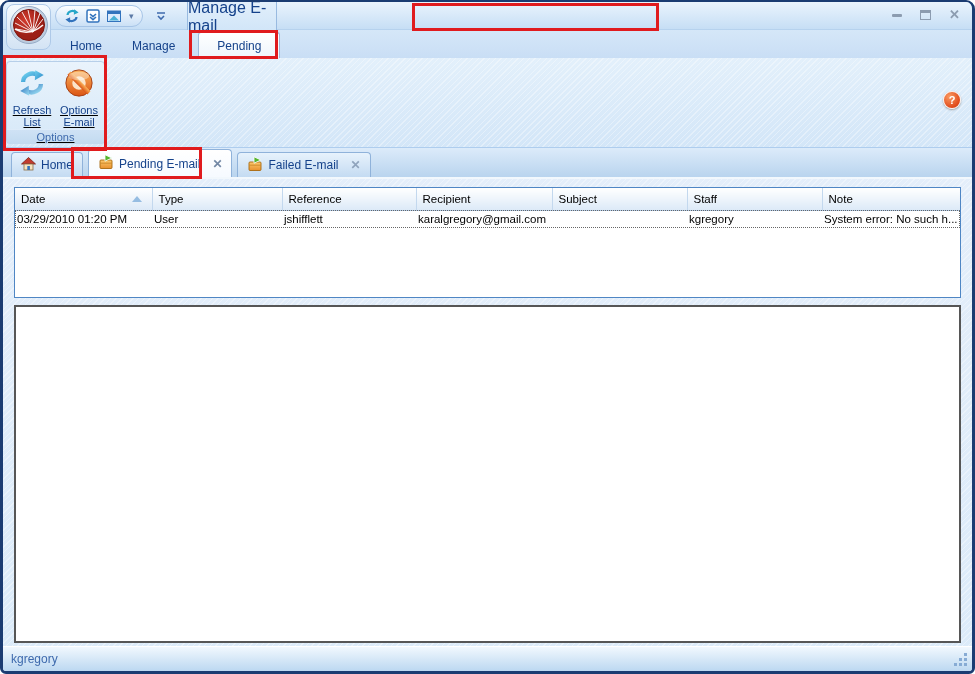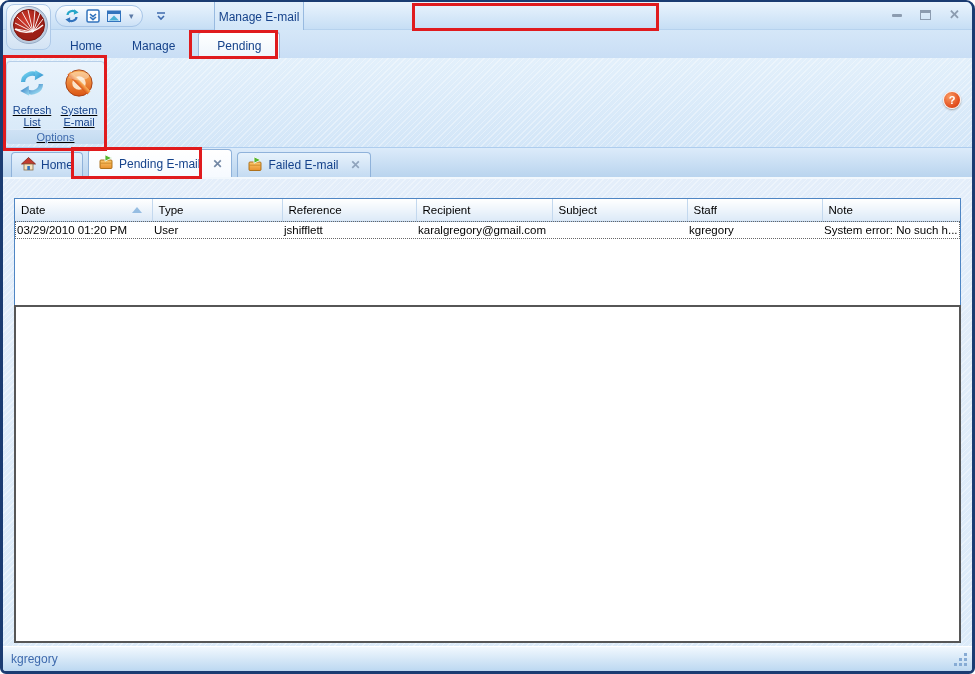--- a/index.html
+++ b/index.html
@@ -42,21 +42,21 @@
   .qat-drop { color:#5c7aa6; font-size:9px; margin-left:2px; }
   .qat-overflow {
     position:absolute; left:150px; top:6px; width:16px; height:16px;
     display:flex; align-items:center; justify-content:center;
   }
   .contextual-label {
     position:absolute; left:184px; top:0; width:90px; height:30px;
     background:linear-gradient(#e2effb,#d0e5f8);
     border-left:1px solid #98bae0; border-right:1px solid #98bae0;
     display:flex; align-items:center; justify-content:center;
-    color:#15428b; font-size:12px;margin-left:27px;
+    color:#15428b; font-size:16px;
   }
   .window-title {
     position:absolute; left:412px; top:6px; width:242px;
     text-align:center; color:#8296b5; font-size:13px;
     text-shadow:0 1px 0 rgba(255,255,255,.85);
     white-space:nowrap;
   }
   .win-controls {
     position:absolute; right:12px; top:8px;
     display:flex; align-items:center; gap:18px;
@@ -144,21 +144,21 @@
   .dtab.active .tab-close { color:#7388a5; }
 
   
   .content {
     position:relative; flex:1;
     background:
       repeating-linear-gradient(135deg, rgba(255,255,255,.35) 0 1px, rgba(255,255,255,0) 1px 4px),
       linear-gradient(#e4eefa,#dcebf9);
   }
   .grid-panel {
-    position:absolute; left:11px; right:11px; top:19px; height:111px;
+    position:absolute; left:11px; right:11px; top:8px; height:111px;
     background:#ffffff; border:1px solid #4f86c4;
     overflow:hidden;
   }
   table.grid { width:100%; border-collapse:collapse; table-layout:fixed; }
   table.grid th {
     height:22px; font-weight:normal; text-align:left;
     padding:0 6px; font-size:11.5px; color:#000;
     background:linear-gradient(#ffffff,#dce9f7);
     border-right:1px solid #c3d8ee; border-bottom:1px solid #aac8e8;
     position:relative; white-space:nowrap; overflow:hidden;
@@ -336,21 +336,21 @@
                   <stop offset="0" stop-color="#fbb35c"></stop>
                     <stop offset="1" stop-color="#db5514"></stop>
                 </linearGradient>
               </defs>
               <circle cx="16" cy="16" r="14" fill="url(#cg1)" stroke="#a33d12" stroke-width="1"></circle>
               <circle cx="16" cy="16" r="7.2" fill="#fbe4c9"></circle>
               <rect x="1" y="13.6" width="30" height="4.8" fill="url(#cg1)" transform="rotate(45 16 16)"></rect>
               <ellipse cx="16" cy="8.5" rx="11" ry="4.5" fill="rgba(255,255,255,0.35)"></ellipse>
             </svg>
           </span>
-          <span>System E-mail</span>
+          <span>Options E-mail</span>
         </div>
 
       </div>
       <div class="group-caption">Options</div>
     </div>
 
     <div class="help-btn">
       <span>?</span>
     </div>
   </div>

